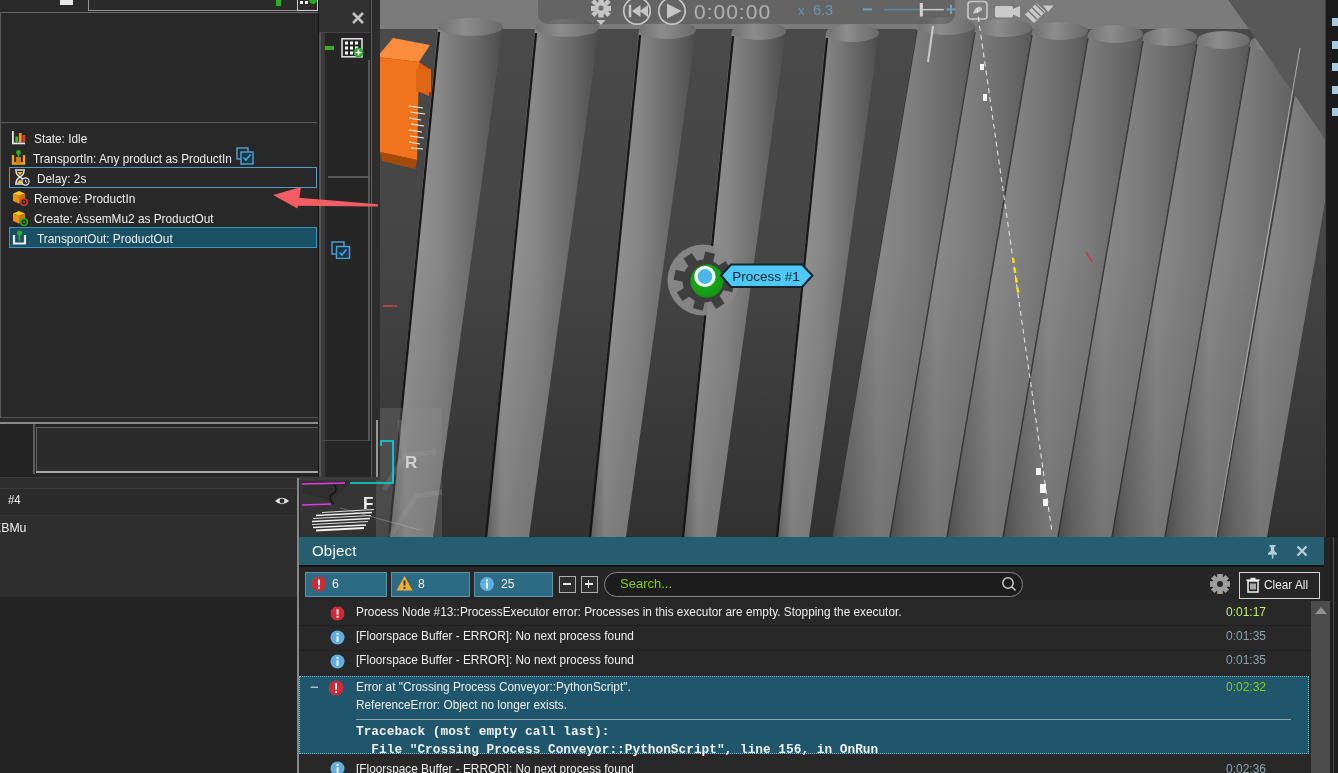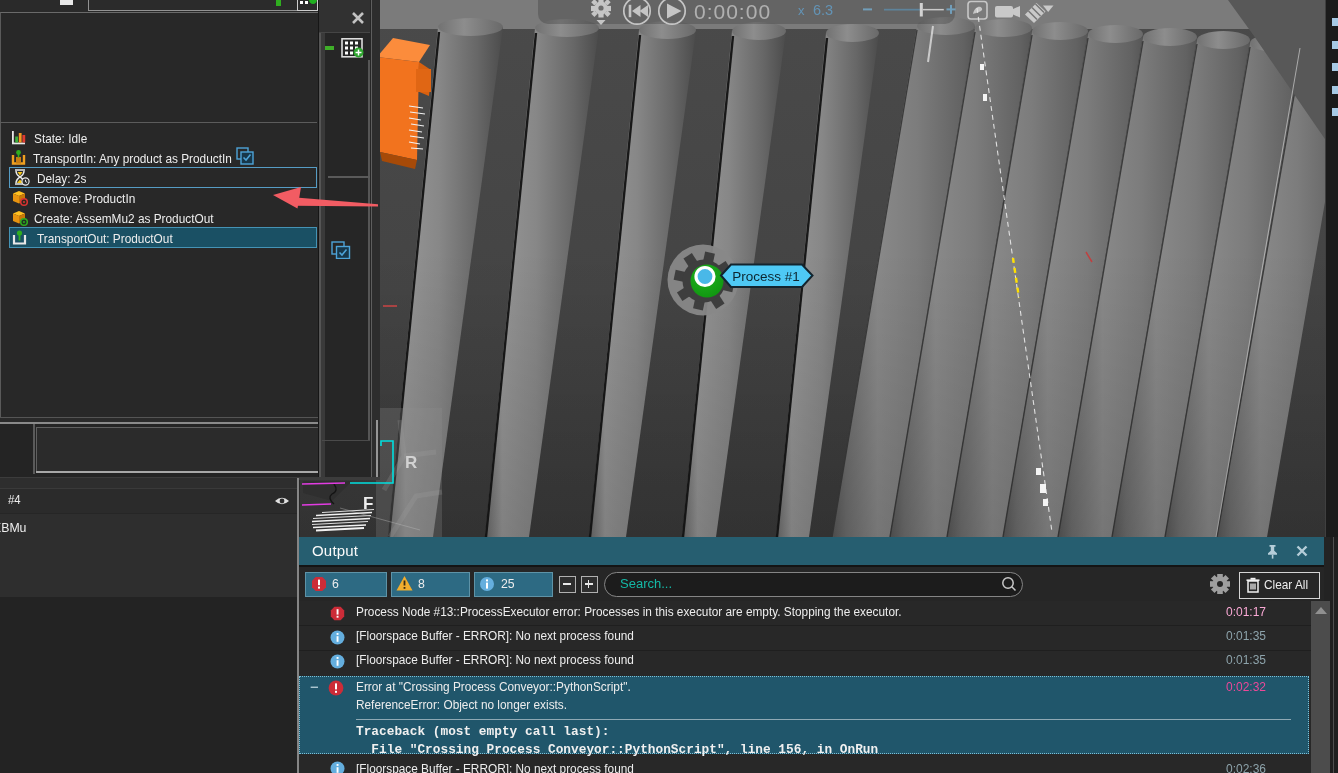--- a/index.html
+++ b/index.html
@@ -338,21 +338,21 @@
   <svg class="abs" style="left:274px;top:17px" width="16" height="12">
     <path d="M1,6 Q8,-0.5 15,6 Q8,12.5 1,6 Z" fill="#e0e0e0"></path>
     <circle cx="8" cy="6" r="2.4" fill="#2b2b2b"></circle>
   </svg>
   <div class="abs txt" style="left:-7px;top:42px;font-size:13.5px;">XBMu</div>
 </div>
 <div class="abs" style="left:297px;top:478px;width:2px;height:295px;background:#858585;"></div>
 <div class="abs" id="out" style="left:299px;top:537px;width:1039px;height:236px;background:#282828;">
   <div class="abs" style="left:0;top:0;width:1025px;height:28px;background:#265e70;"></div>
   <div class="abs" style="left:1025px;top:0;width:14px;height:64px;background:#232323;"></div>
-  <div class="abs" style="left:13px;top:5px;color:#fafafa;font-size:15px;letter-spacing:0.2px;">Output</div>
+  <div class="abs" style="left:13px;top:5px;color:#fafafa;font-size:15px;letter-spacing:0.2px;">Object</div>
   <svg class="abs" style="left:967px;top:7px" width="13" height="15">
     <path d="M3.5,1 h6 v1.8 h-1.3 v4 l2.8,2.4 v1.6 H2 v-1.6 l2.8,-2.4 v-4 H3.5 z" fill="#b5cdd8"></path>
     <rect x="5.8" y="10.8" width="1.6" height="3.8" fill="#b5cdd8"></rect>
   </svg>
   <svg class="abs" style="left:997px;top:8px" width="12" height="12">
     <path d="M1.5,1.5 L10.5,10.5 M10.5,1.5 L1.5,10.5" stroke="#b5cdd8" stroke-width="2.4"></path>
   </svg>
 
   <div class="abs" style="left:0;top:28px;width:1025px;height:36px;background:#262626;border-top:2px solid #141414;box-sizing:border-box;"></div>
   <div class="abs" style="left:6px;top:35px;width:80px;height:23px;background:#2d6a83;border:1px solid #5e93a7;"></div>
@@ -375,21 +375,21 @@
     <rect x="7" y="6.6" width="2" height="6" fill="#fff"></rect>
         <rect x="7" y="3.4" width="2" height="2" fill="#fff"></rect>
   </svg>
   <div class="abs txt" style="left:202px;top:39px;font-size:13.5px;">25</div>
   <div class="abs" style="left:260px;top:39px;width:15px;height:15px;background:#2e2e2e;border:1px solid #b0b0b0;"></div>
   <div class="abs" style="left:263.5px;top:46px;width:8px;height:1.8px;background:#e8e8e8;"></div>
   <div class="abs" style="left:282px;top:39px;width:15px;height:15px;background:#2e2e2e;border:1px solid #b0b0b0;"></div>
   <div class="abs" style="left:285.5px;top:46px;width:8px;height:1.8px;background:#e8e8e8;"></div>
   <div class="abs" style="left:288.6px;top:42.9px;width:1.8px;height:8px;background:#e8e8e8;"></div>
   <div class="abs" style="left:305px;top:35px;width:417px;height:23px;border:1px solid #858585;border-radius:13px;background:#1c1c1c;"></div>
-  <div class="abs" style="left:321px;top:39px;color:#14b8a6;font-size:13px;">Search...</div>
+  <div class="abs" style="left:321px;top:39px;color:#84cc16;font-size:13px;">Search...</div>
   <svg class="abs" style="left:702px;top:39px" width="16" height="16">
     <circle cx="7" cy="7" r="5.2" fill="none" stroke="#c8c8c8" stroke-width="1.5"></circle>
     <line x1="10.8" y1="10.8" x2="14.5" y2="14.5" stroke="#c8c8c8" stroke-width="1.5"></line>
   </svg>
   <svg class="abs" style="left:911px;top:37px" width="20" height="20">
     <circle cx="10" cy="10" r="7.4" fill="#9f9f9f"></circle>
     <g fill="#9f9f9f">
       <rect x="7.2" y="0" width="5.6" height="4.4"></rect>
           <rect x="7.2" y="15.6" width="5.6" height="4.4"></rect>
       <rect x="0" y="7.2" width="4.4" height="5.6"></rect>
@@ -416,21 +416,21 @@
 
   <div class="abs" style="left:0;top:64px;width:1039px;height:172px;background:#282828;"></div>
   <div class="abs" style="left:0;top:88px;width:1012px;height:1px;background:#1f1f1f;"></div>
   <div class="abs" style="left:0;top:113px;width:1012px;height:1px;background:#1f1f1f;"></div>
   <svg class="abs" style="left:31px;top:69px" width="15" height="15">
     <polygon points="4.4,0.8 10.6,0.8 14.2,4.4 14.2,10.6 10.6,14.2 4.4,14.2 0.8,10.6 0.8,4.4" fill="#cc2c38"></polygon>
     <rect x="6.6" y="3.2" width="1.9" height="5.4" fill="#fff"></rect>
         <rect x="6.6" y="9.8" width="1.9" height="1.9" fill="#fff"></rect>
   </svg>
   <div class="abs txt" style="left:57px;top:67px;">Process Node #13::ProcessExecutor error: Processes in this executor are empty. Stopping the executor.</div>
-  <div class="abs" style="right:72px;top:68px;color:#f9a8d4;font-size:12px;">0:01:17</div>
+  <div class="abs" style="right:72px;top:68px;color:#bef264;font-size:12px;">0:01:17</div>
   <svg class="abs" style="left:31px;top:93px" width="15" height="15">
     <circle cx="7.5" cy="7.5" r="7" fill="#64aede"></circle>
     <rect x="6.6" y="6.2" width="1.9" height="5.6" fill="#fff"></rect>
         <rect x="6.6" y="3" width="1.9" height="1.9" fill="#fff"></rect>
   </svg>
   <div class="abs txt" style="left:57px;top:91px;">[Floorspace Buffer - ERROR]: No next process found</div>
   <div class="abs" style="right:72px;top:92px;color:#8da3ab;font-size:12px;">0:01:35</div>
   <svg class="abs" style="left:31px;top:117px" width="15" height="15">
     <circle cx="7.5" cy="7.5" r="7" fill="#64aede"></circle>
     <rect x="6.6" y="6.2" width="1.9" height="5.6" fill="#fff"></rect>
@@ -440,21 +440,21 @@
   <div class="abs" style="right:72px;top:116px;color:#8da3ab;font-size:12px;">0:01:35</div>
 
   <div class="abs" style="left:0;top:139px;width:1010px;height:78px;background:#20566b;border:1px dotted #7cc0d8;box-sizing:border-box;"></div>
   <div class="abs" style="left:11px;top:141px;color:#cfe2ea;font-size:15px;">−</div>
   <svg class="abs" style="left:29px;top:143px" width="16" height="16">
     <circle cx="8" cy="8" r="7.4" fill="#cc2c38"></circle>
     <rect x="7" y="3.4" width="2" height="6" fill="#fff"></rect>
         <rect x="7" y="10.8" width="2" height="2" fill="#fff"></rect>
   </svg>
   <div class="abs txt" style="left:57px;top:142px;">Error at "Crossing Process Conveyor::PythonScript".</div>
-  <div class="abs" style="right:72px;top:143px;color:#ec4899;font-size:12px;">0:02:32</div>
+  <div class="abs" style="right:72px;top:143px;color:#84cc16;font-size:12px;">0:02:32</div>
   <div class="abs txt" style="left:57px;top:160px;">ReferenceError: Object no longer exists.</div>
   <div class="abs" style="left:57px;top:182px;width:935px;height:1px;background:#8fa9b4;"></div>
   <div class="abs" style="left:57px;top:187px;color:#f0f0f0;font-family:'Liberation Mono',monospace;font-weight:bold;font-size:12.8px;white-space:pre;">Traceback (most empty call last):</div>
   <div class="abs" style="left:57px;top:205px;color:#f0f0f0;font-family:'Liberation Mono',monospace;font-weight:bold;font-size:12.8px;white-space:pre;">  File "Crossing Process Conveyor::PythonScript", line 156, in OnRun</div>
 
   <svg class="abs" style="left:31px;top:224px" width="15" height="15">
     <circle cx="7.5" cy="7.5" r="7" fill="#64aede"></circle>
     <rect x="6.6" y="6.2" width="1.9" height="5.6" fill="#fff"></rect>
         <rect x="6.6" y="3" width="1.9" height="1.9" fill="#fff"></rect>
   </svg>

